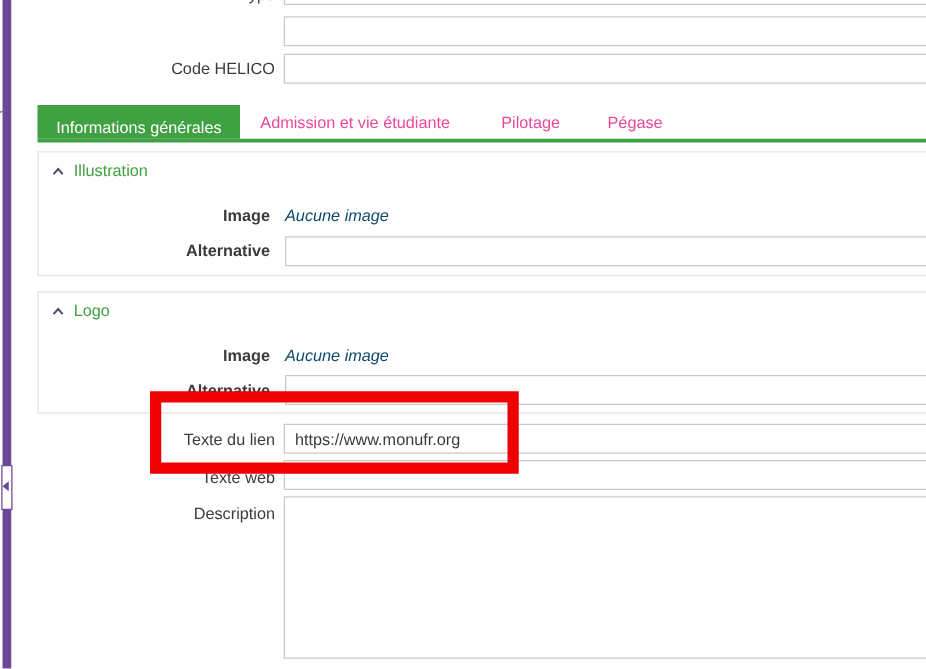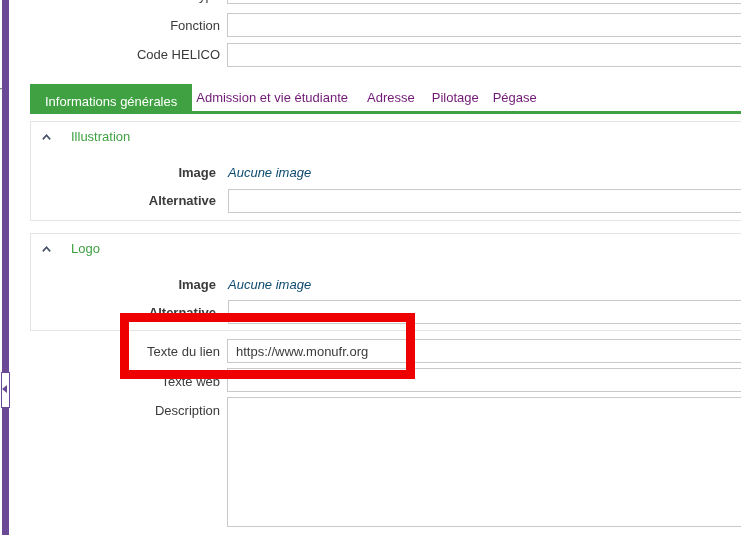--- a/index.html
+++ b/index.html
@@ -10,26 +10,26 @@
   
   .purple-bar{position:absolute;left:2px;top:0;width:7px;height:535px;background:#6b4997;z-index:2;}
   .stray-r{position:absolute;left:-2px;top:84px;font-size:12px;color:#5a5a5a;z-index:1;}
   .collapse-handle{position:absolute;left:1px;top:372px;width:9px;height:36px;background:#fff;border:1px solid #6b4997;z-index:3;box-sizing:border-box;}
   .collapse-handle .tri{position:absolute;left:0px;top:12px;width:0;height:0;border-top:4px solid transparent;border-bottom:4px solid transparent;border-right:5px solid #6b4997;}
   
   .flabel{position:absolute;left:30px;width:190px;text-align:right;height:16px;line-height:16px;white-space:nowrap;}
   .tinput{position:absolute;left:227px;right:-20px;height:24px;border:1px solid #c9c9c9;background:#fff;box-sizing:border-box;padding:0 8px;font-family:"Liberation Sans",sans-serif;font-size:13px;color:#3b3b3b;outline:none;}
   
   .tabbar{position:absolute;left:30px;right:0;top:84px;height:27px;border-bottom:3px solid #3fa142;display:flex;align-items:stretch;z-index:1;}
-  .tab{line-height:27px;padding:0 4px;color:#701a75;cursor:pointer;white-space:nowrap;}
+  .tab{line-height:27px;padding:0 16px;color:#ec4899;cursor:pointer;white-space:nowrap;}
   .tab.active{background:#3fa142;color:#fff;padding:4px 15px;}
   
   .panel{position:absolute;left:30px;right:-20px;border:1px solid #e4e4e4;background:#fff;box-sizing:border-box;}
   .panel .hdr{position:absolute;left:10px;top:7px;display:flex;align-items:center;gap:7px;cursor:pointer;}
-  .panel .hdr .title{color:#3fa142;line-height:16px;margin-left:12px;}
+  .panel .hdr .title{color:#3fa142;line-height:16px;}
   .chev{width:11px;height:11px;display:inline-block;}
   .plabel{position:absolute;width:185px;left:0;text-align:right;height:16px;line-height:16px;font-weight:bold;}
   .pvalue{position:absolute;left:197px;height:16px;line-height:16px;color:#0c4a6e;font-style:italic;}
   .pinput{position:absolute;left:197px;right:10px;height:24px;border:1px solid #c9c9c9;background:#fff;box-sizing:border-box;padding:0 8px;font-family:"Liberation Sans",sans-serif;font-size:13px;color:#3b3b3b;outline:none;}
   
   textarea.tinput{resize:none;}
   
   .red-box{position:absolute;left:120px;top:313px;width:295px;height:66px;border:9px solid #ee0000;box-sizing:border-box;z-index:10;pointer-events:none;}
 </style>
 </head>
@@ -39,30 +39,28 @@
 
   <span class="stray-r">r</span>
   <div class="purple-bar"></div>
   <div class="collapse-handle">
     <span class="tri"></span>
   </div>
 
   <div class="flabel" style="top:-12px">Type</div>
   <input class="tinput" style="top: -20px;" value="">
 
-  <div class="flabel" style="top:18px">Fonction</div>
   <input class="tinput" style="top: 13px;" value="">
 
   <div class="flabel" style="top:47px">Code HELICO</div>
   <input class="tinput" style="top: 43px;" value="">
 
   <div class="tabbar">
     <div class="tab active">Informations générales</div>
     <div class="tab">Admission et vie étudiante</div>
-    <div class="tab" style="margin-left:11px">Adresse</div>
     <div class="tab" style="margin-left:9px">Pilotage</div>
     <div class="tab" style="margin-left:6px">Pégase</div>
   </div>
 
   <div class="panel" style="top:121px;height:100px;">
     <div class="hdr">
       <svg class="chev" viewBox="0 0 12 12">
         <polyline points="2,8 6,3.5 10,8" fill="none" stroke="#475166" stroke-width="1.8"></polyline>
       </svg>
       <span class="title">Illustration</span>

